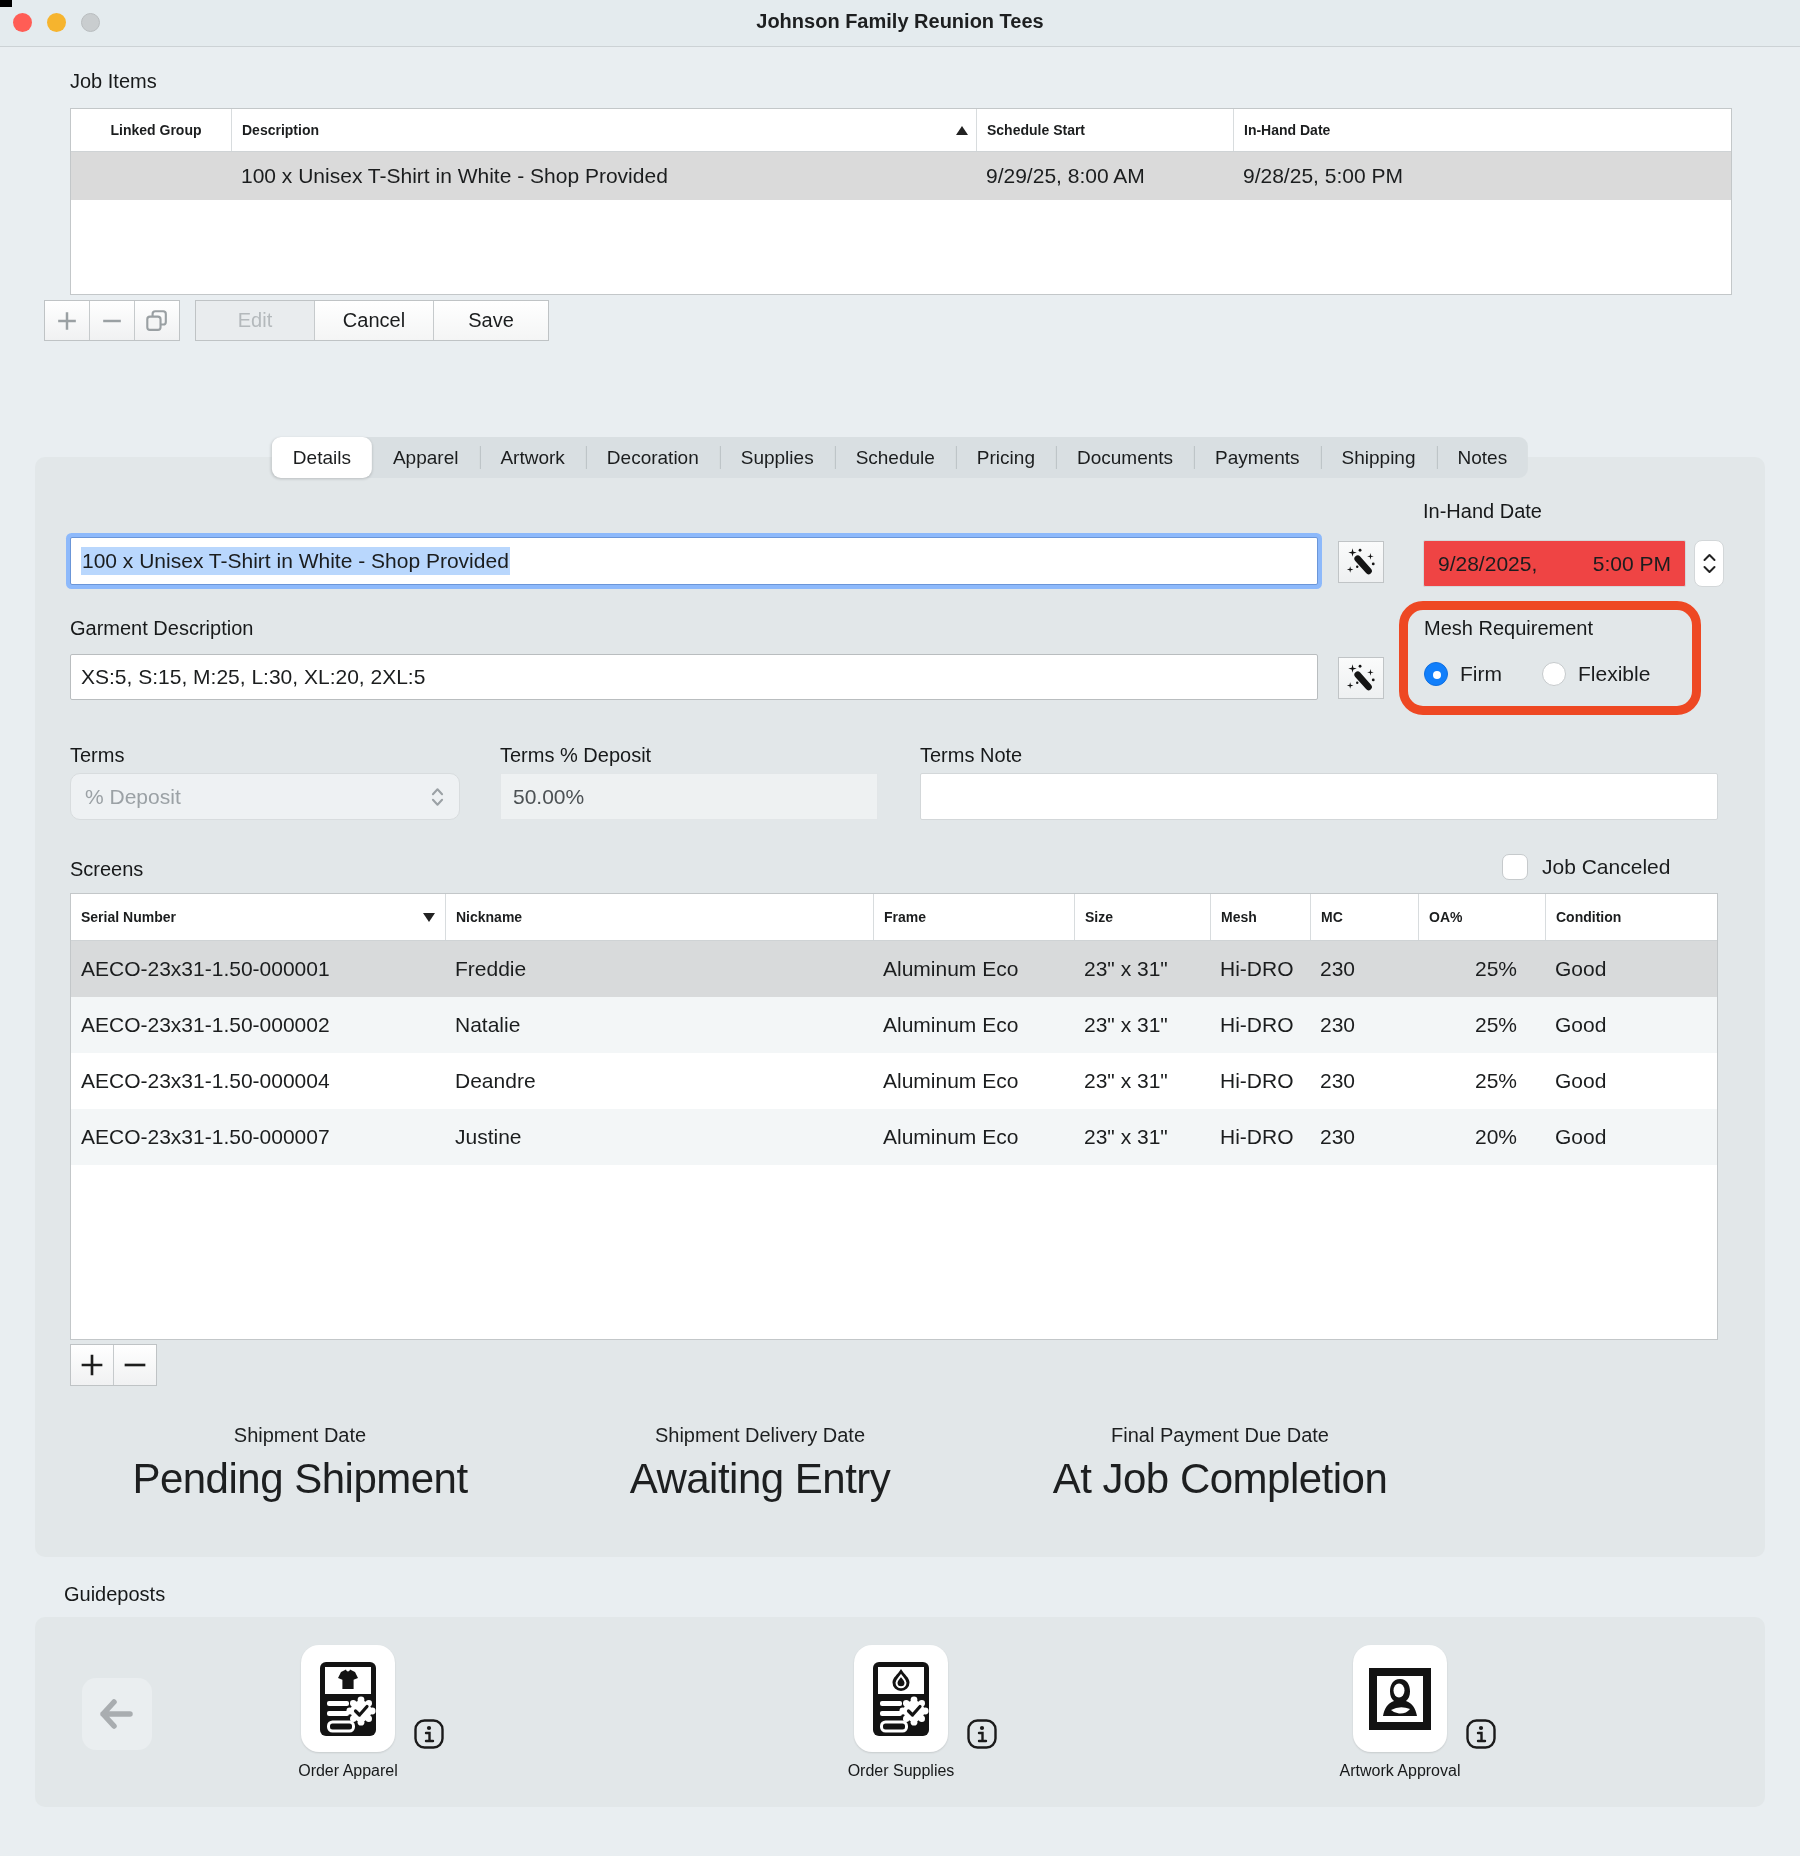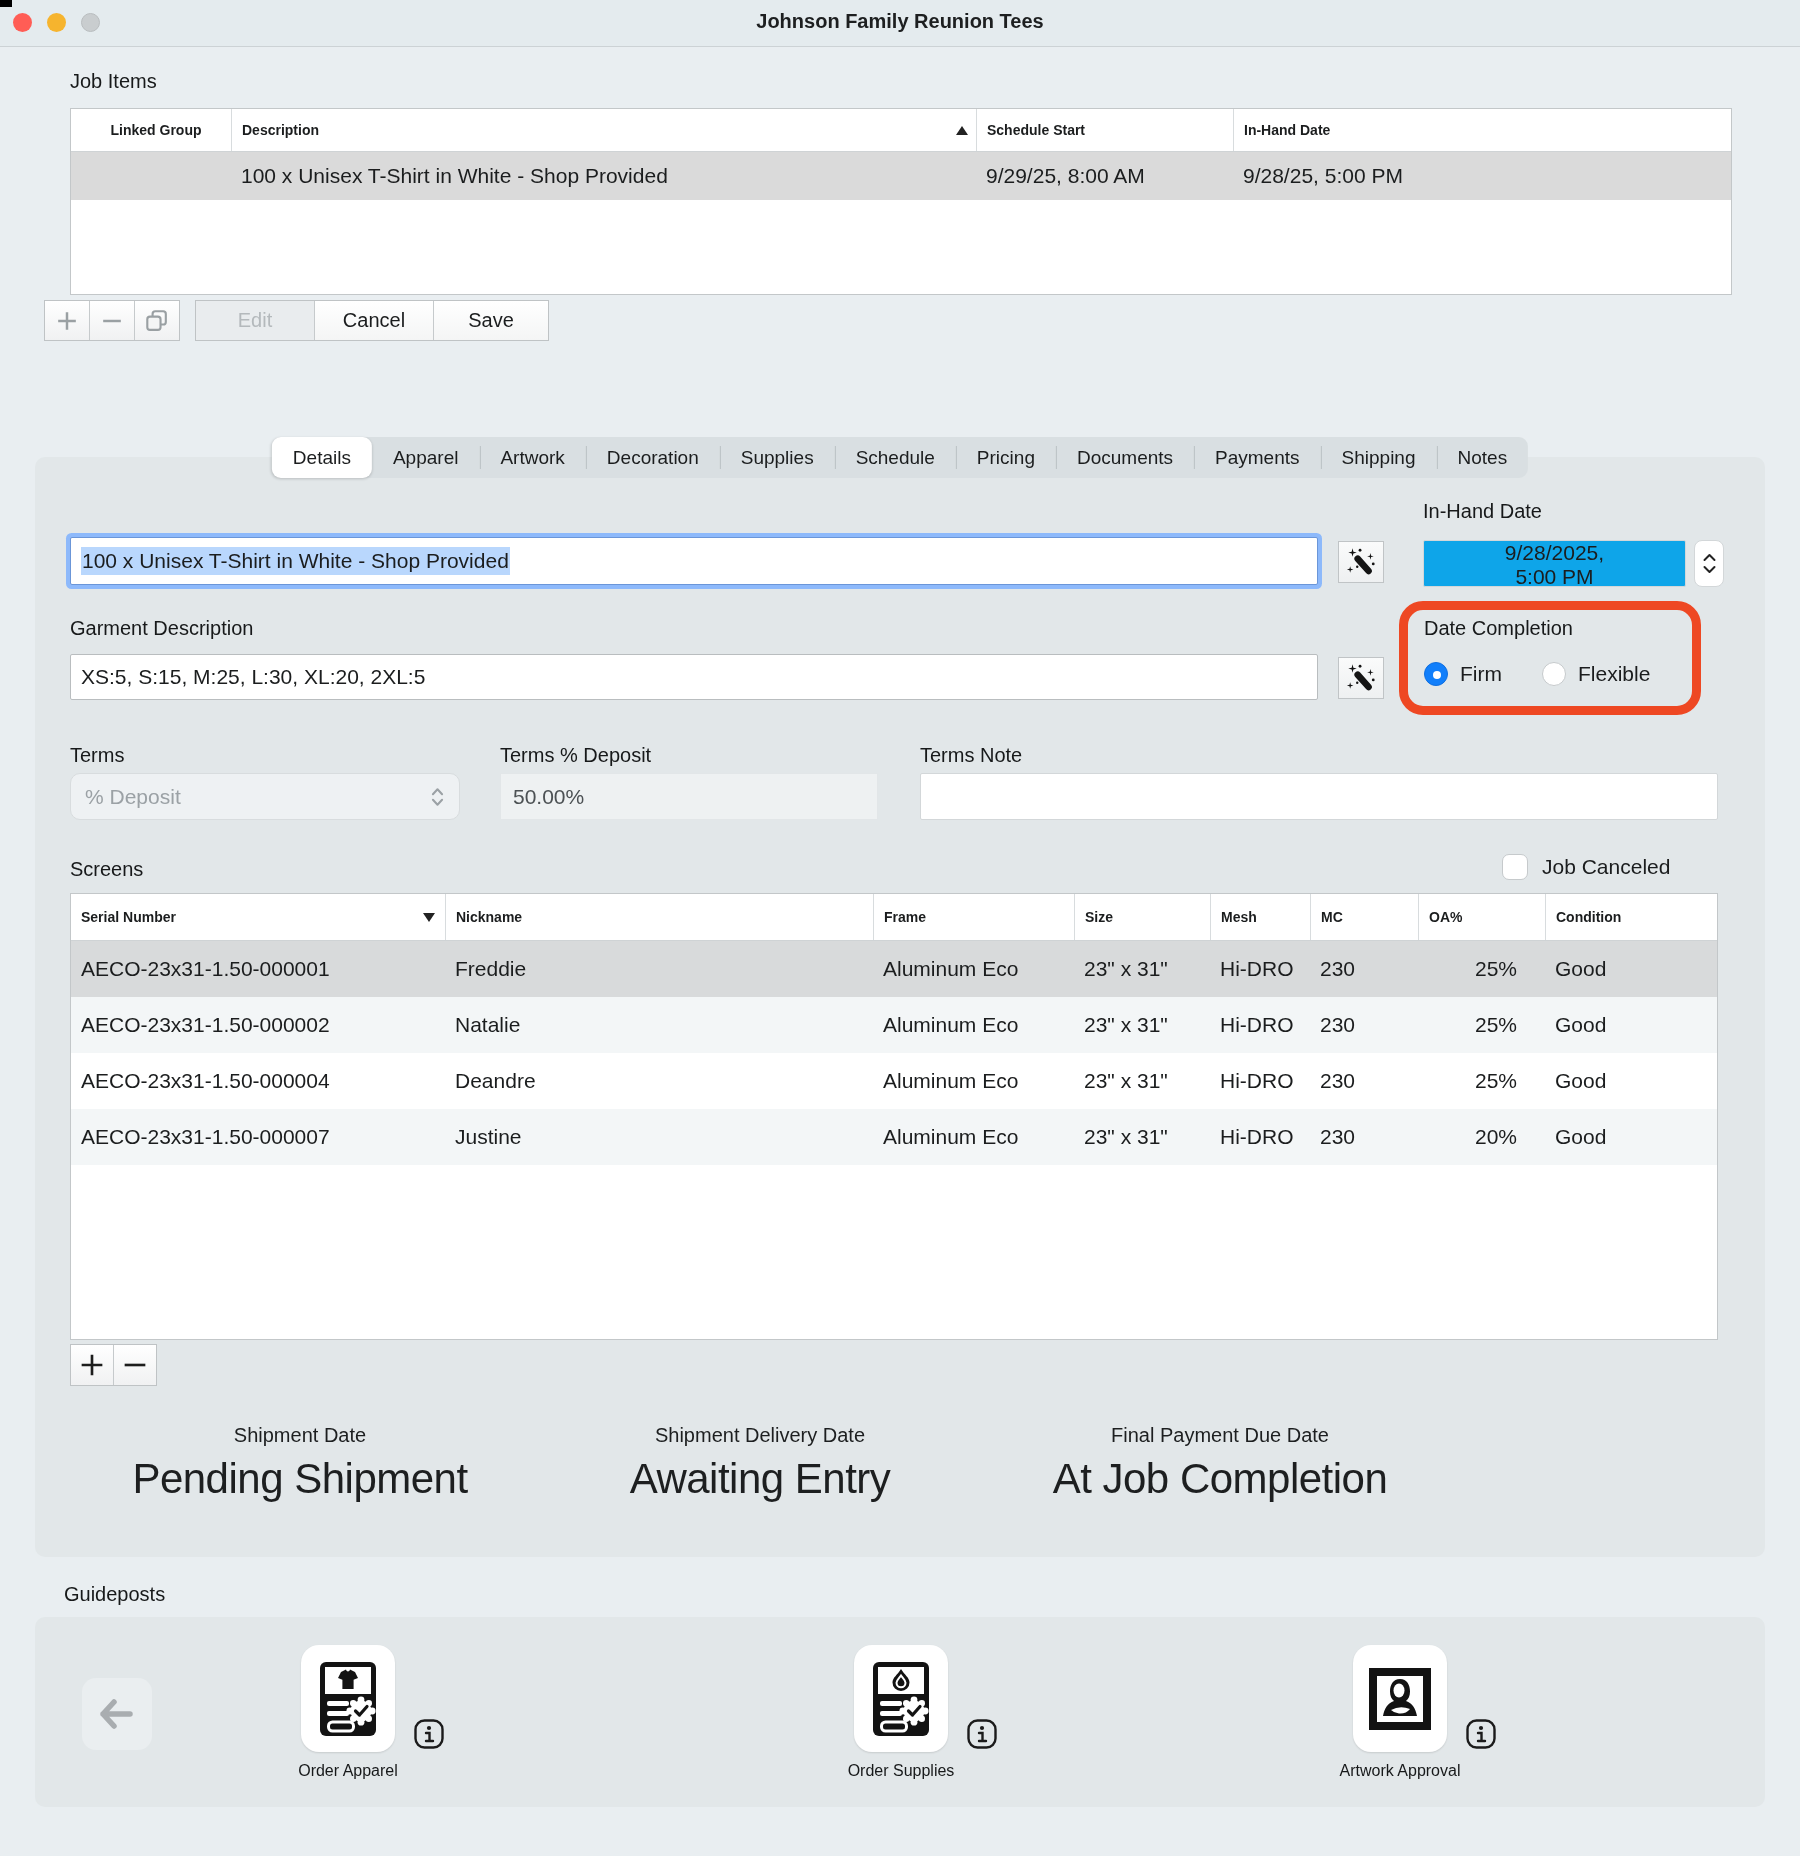--- a/index.html
+++ b/index.html
@@ -160,21 +160,21 @@
       <path d="M8 2.5 L8.9 6.1 L12.5 7 L8.9 7.9 L8 11.5 L7.1 7.9 L3.5 7 L7.1 6.1 Z" fill="#141414"></path>
       <path d="M27 7.5 L27.7 10.3 L30.5 11 L27.7 11.7 L27 14.5 L26.3 11.7 L23.5 11 L26.3 10.3 Z" fill="#141414"></path>
       <path d="M5.5 21.5 L6.2 24.3 L9 25 L6.2 25.7 L5.5 28.5 L4.8 25.7 L2 25 L4.8 24.3 Z" fill="#141414"></path>
       <circle cx="16" cy="4.5" r="1.5" fill="#141414"></circle>
         <circle cx="30" cy="19" r="1.5" fill="#141414"></circle>
         <circle cx="13" cy="22" r="1.3" fill="#141414"></circle>
     </svg>
   </div>
 
   <div class="abs section-label" style="left:1423px;top:500px;">In-Hand Date</div>
-  <div class="abs" style="left:1423px;top:540px;width:263px;height:47px;background:#0ea5e9;border:1px solid #d3d7d9;border-radius:2px;box-sizing:border-box;display:flex;align-items:center;justify-content:space-between;padding:0 14px;font-size:21px;flex-direction:column;">
+  <div class="abs" style="left:1423px;top:540px;width:263px;height:47px;background:#ef4444;border:1px solid #d3d7d9;border-radius:2px;box-sizing:border-box;display:flex;align-items:center;justify-content:space-between;padding:0 14px;font-size:21px;">
     <span>9/28/2025,</span>
     <span>5:00 PM</span>
   </div>
   <div class="abs stepper" style="left:1694px;top:540px;">
     <svg width="15" height="9" viewBox="0 0 18 10">
         <path d="M3 8 L9 2 L15 8" stroke="#222" stroke-width="2.4" fill="none" stroke-linecap="round" stroke-linejoin="round"></path>
       </svg>
     <svg width="15" height="9" viewBox="0 0 18 10">
         <path d="M3 2 L9 8 L15 2" stroke="#222" stroke-width="2.4" fill="none" stroke-linecap="round" stroke-linejoin="round"></path>
       </svg>
@@ -190,21 +190,21 @@
       <path d="M8 2.5 L8.9 6.1 L12.5 7 L8.9 7.9 L8 11.5 L7.1 7.9 L3.5 7 L7.1 6.1 Z" fill="#141414"></path>
       <path d="M27 7.5 L27.7 10.3 L30.5 11 L27.7 11.7 L27 14.5 L26.3 11.7 L23.5 11 L26.3 10.3 Z" fill="#141414"></path>
       <path d="M5.5 21.5 L6.2 24.3 L9 25 L6.2 25.7 L5.5 28.5 L4.8 25.7 L2 25 L4.8 24.3 Z" fill="#141414"></path>
       <circle cx="16" cy="4.5" r="1.5" fill="#141414"></circle>
         <circle cx="30" cy="19" r="1.5" fill="#141414"></circle>
         <circle cx="13" cy="22" r="1.3" fill="#141414"></circle>
     </svg>
   </div>
 
   <div class="abs annot" style="left:1399px;top:601px;width:302px;height:114px;"></div>
-  <div class="abs section-label" style="left:1424px;top:617px;">Date Completion</div>
+  <div class="abs section-label" style="left:1424px;top:617px;">Mesh Requirement</div>
   <div class="abs" style="left:1424px;top:662px;display:flex;align-items:center;gap:12px;">
     <span class="radio on"></span>
     <span class="rlabel">Firm</span>
     <span class="radio off" style="margin-left:28px;"></span>
     <span class="rlabel">Flexible</span>
   </div>
 
   <div class="abs section-label" style="left:70px;top:744px;">Terms</div>
   <div class="abs select" style="left:70px;top:773px;width:390px;height:47px;">
     <span>% Deposit</span>

